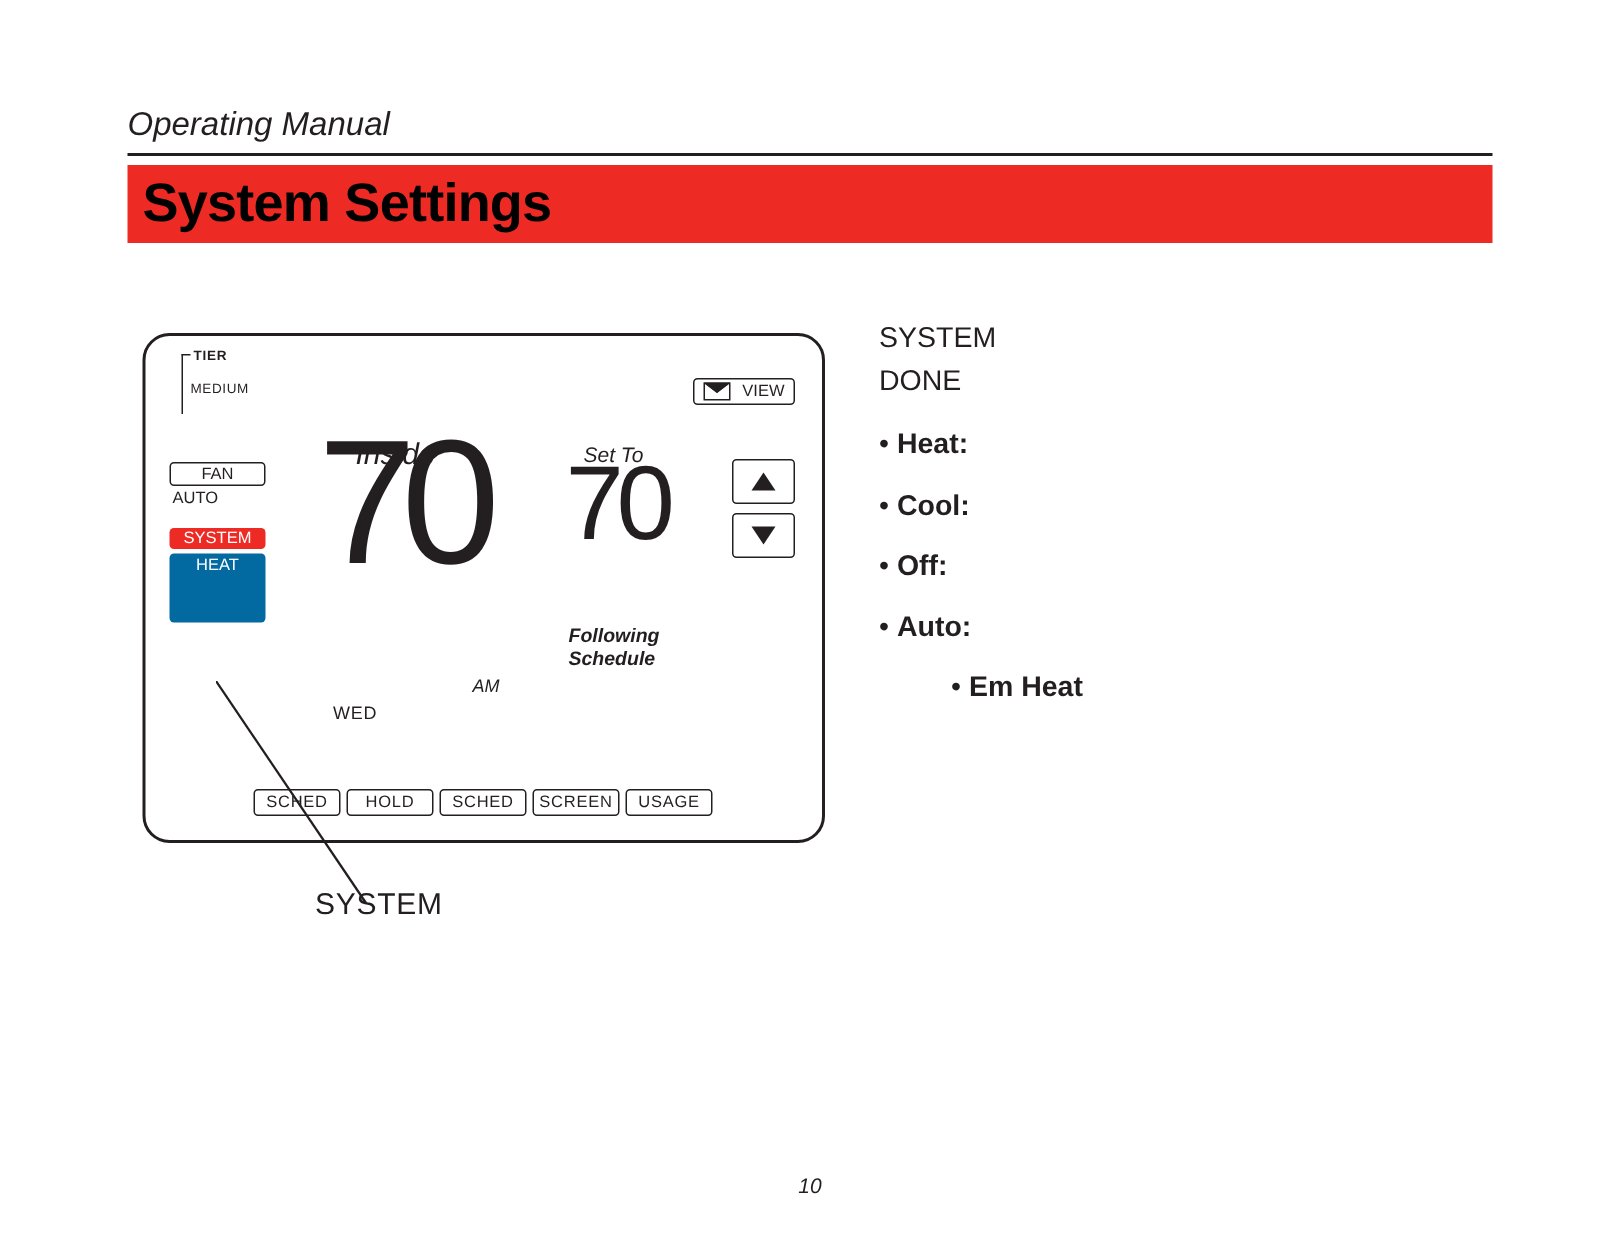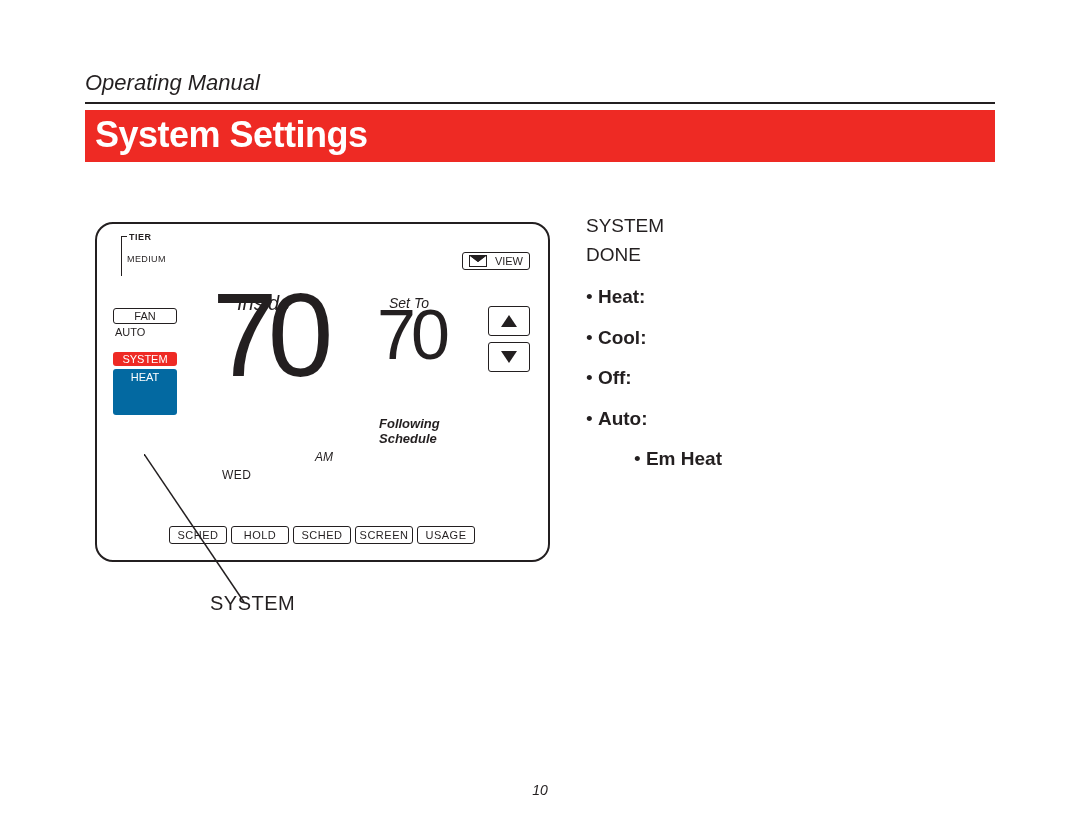--- a/index.html
+++ b/index.html
@@ -17,21 +17,21 @@
     font-size: 22px;
     margin-bottom: 6px;
   }
   .header-rule {
     border: none;
     border-top: 2px solid #231f20;
     margin-bottom: 6px;
   }
   .title-bar {
     background: #ee2a24;
-    color: #ffffff;
+    color: #000000;
     font-size: 36px;
     font-weight: bold;
     padding: 4px 10px 6px 10px;
     letter-spacing: -0.5px;
   }
 
   .main-wrap {
     position: relative;
     margin-top: 60px;
     display: flex;

